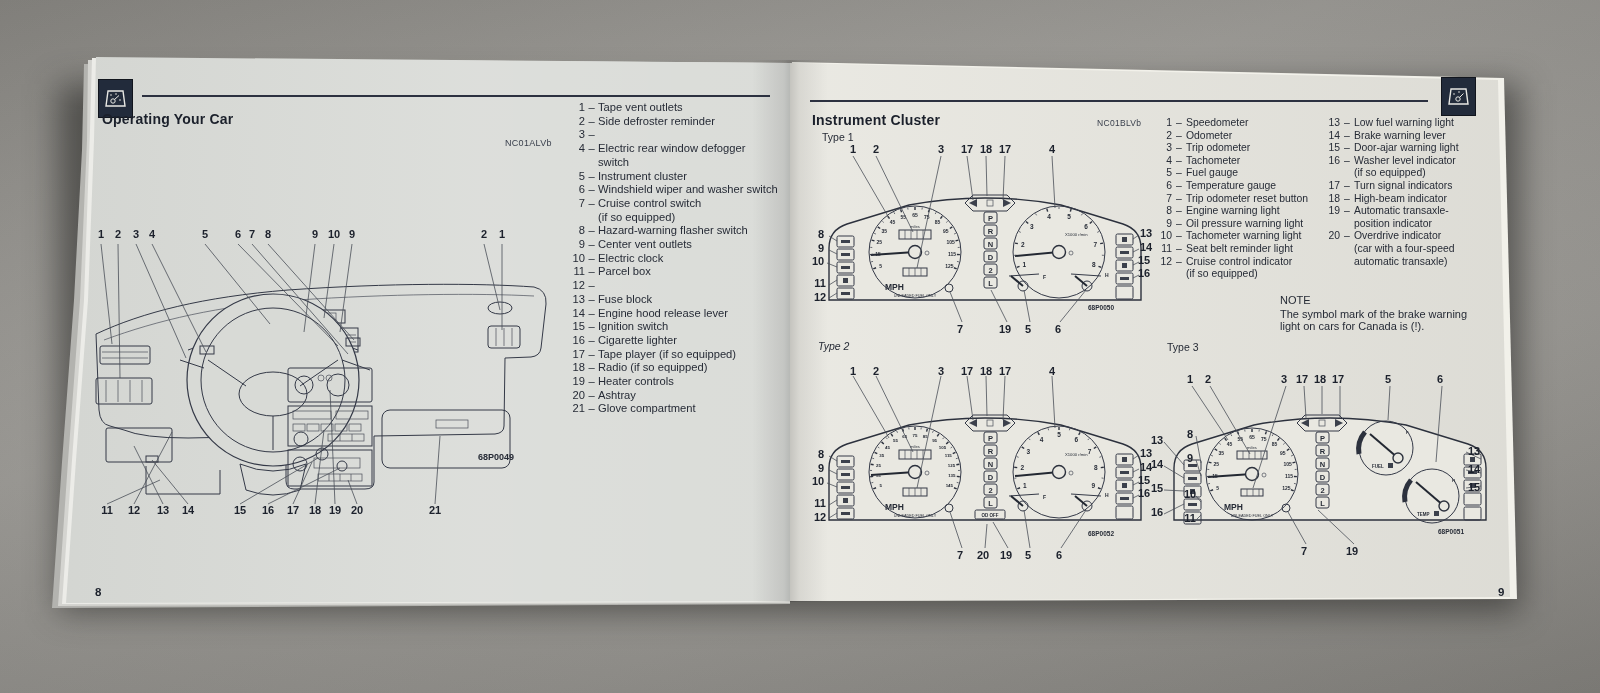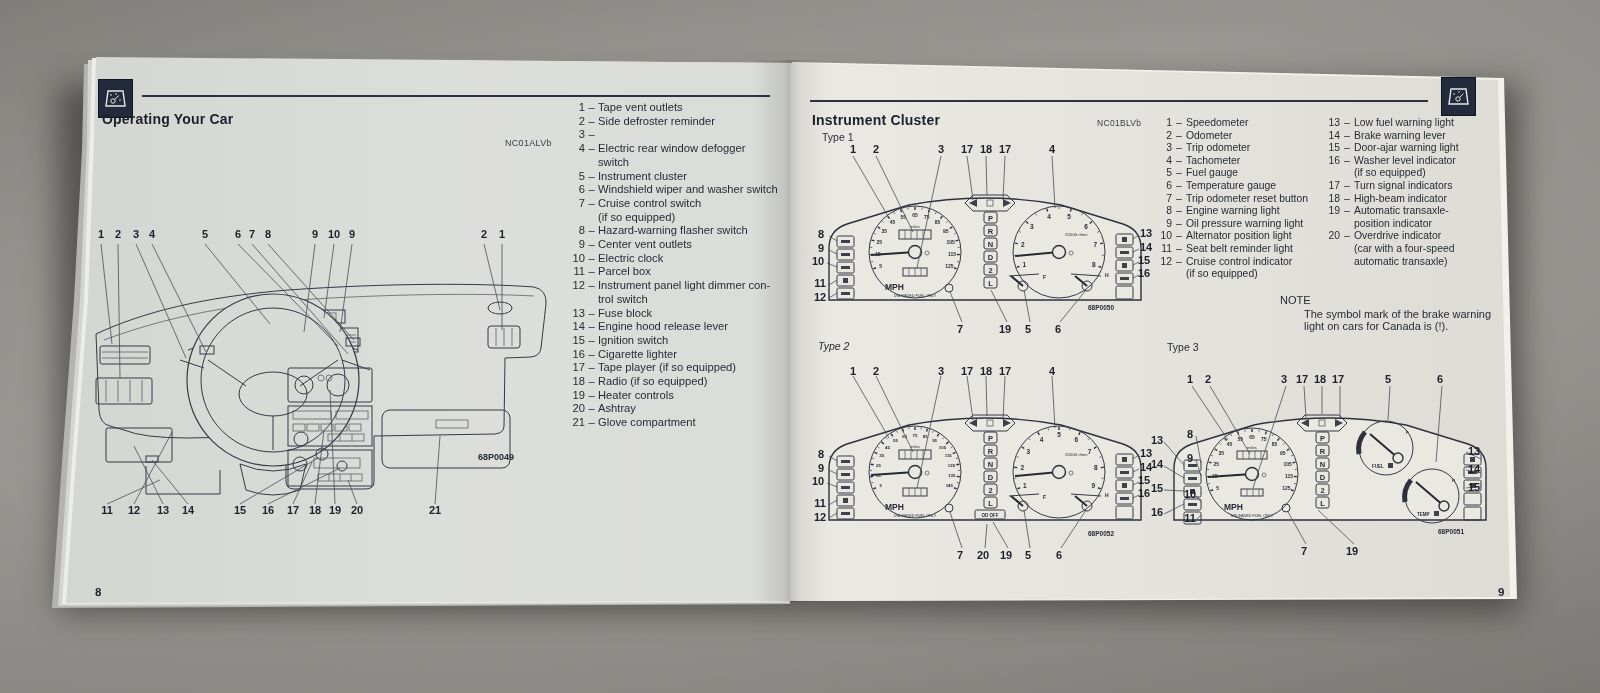--- a/index.html
+++ b/index.html
@@ -66,21 +66,21 @@
   .list-right{font-size:10.4px;line-height:12.6px;}
   .list-right .li-n{width:20px;}
   .list-right .li-d{width:14px;}
   .callout-layer{position:absolute;left:0;top:0;width:100%;height:100%;}
   .callout{
     position:absolute;transform:translateX(-50%);
     font-size:11px;font-weight:bold;color:#1c212c;line-height:11px;white-space:nowrap;
   }
   .note{font-size:11px;line-height:12.6px;color:var(--ink);}
   .note .note-label{margin-bottom:1px;}
-  .note .note-text{white-space:pre-line;margin-left:24px;}
+  .note .note-text{white-space:pre-line;}
   svg .st{stroke:#343947;stroke-width:1;fill:none;}
   svg .thin{stroke:#4a4f5a;stroke-width:0.7;fill:none;}
   svg .lead{stroke:#4a4f58;stroke-width:0.8;fill:none;}
   svg .fillpanel{fill:var(--paper-r);stroke:#2c313d;stroke-width:1.4;}
   svg .fillwheel{fill:var(--paper-l);stroke:#343947;stroke-width:1.2;}
   svg .svgtxt{fill:#262b36;font-family:"Liberation Sans","DejaVu Sans",sans-serif;}
   svg .dialnum{fill:#262b36;font-family:"Liberation Sans","DejaVu Sans",sans-serif;font-weight:bold;}
   svg .needle{stroke:#232832;stroke-width:2;}
   svg .mark{fill:#3c414c;}
 </style>
@@ -304,22 +304,20 @@
       <span class="li-t">Electric clock</span>
     </div>
     <div class="li">
       <span class="li-n">11</span>
       <span class="li-d">–</span>
       <span class="li-t">Parcel box</span>
     </div>
     <div class="li">
       <span class="li-n">12</span>
       <span class="li-d">–</span>
-      <span class="li-t">Instrument panel light dimmer con-
-trol switch</span>
     </div>
     <div class="li">
       <span class="li-n">13</span>
       <span class="li-d">–</span>
       <span class="li-t">Fuse block</span>
     </div>
     <div class="li">
       <span class="li-n">14</span>
       <span class="li-d">–</span>
       <span class="li-t">Engine hood release lever</span>
@@ -420,21 +418,21 @@
       <span class="li-t">Engine warning light</span>
     </div>
     <div class="li">
       <span class="li-n">9</span>
       <span class="li-d">–</span>
       <span class="li-t">Oil pressure warning light</span>
     </div>
     <div class="li">
       <span class="li-n">10</span>
       <span class="li-d">–</span>
-      <span class="li-t">Alternator position light</span>
+      <span class="li-t">Tachometer warning light</span>
     </div>
     <div class="li">
       <span class="li-n">11</span>
       <span class="li-d">–</span>
       <span class="li-t">Seat belt reminder light</span>
     </div>
     <div class="li">
       <span class="li-n">12</span>
       <span class="li-d">–</span>
       <span class="li-t">Cruise control indicator

